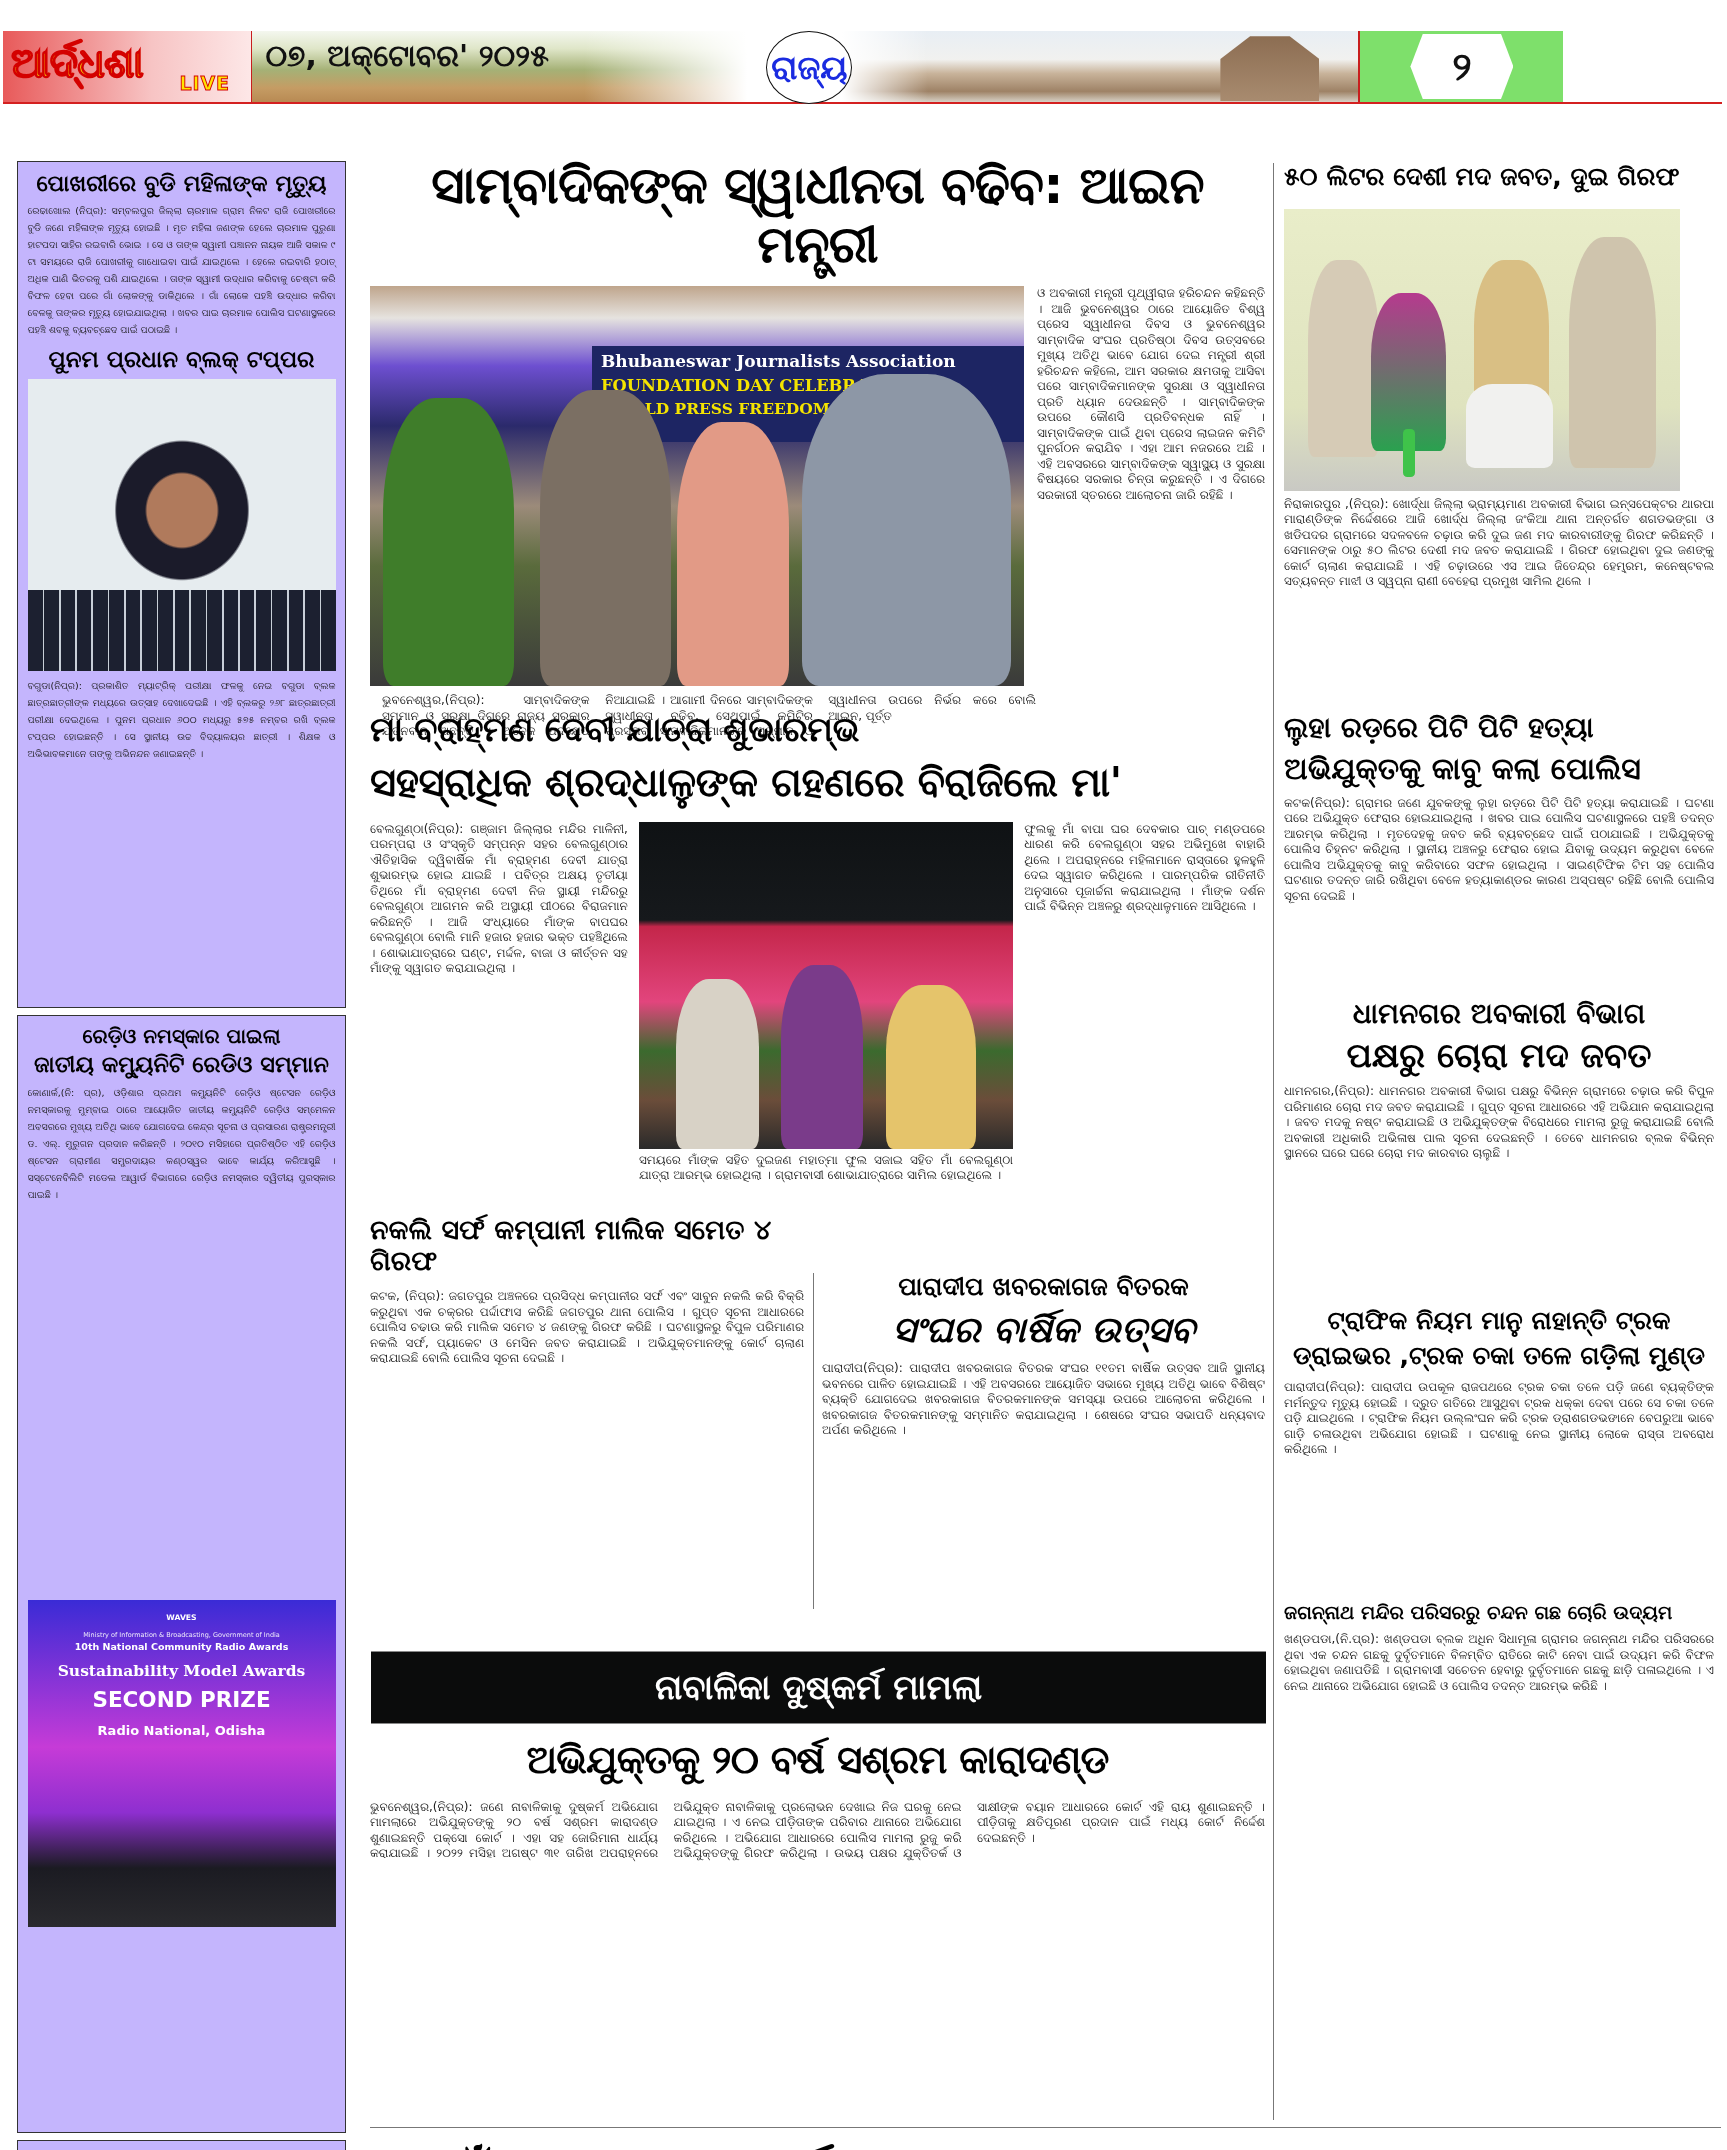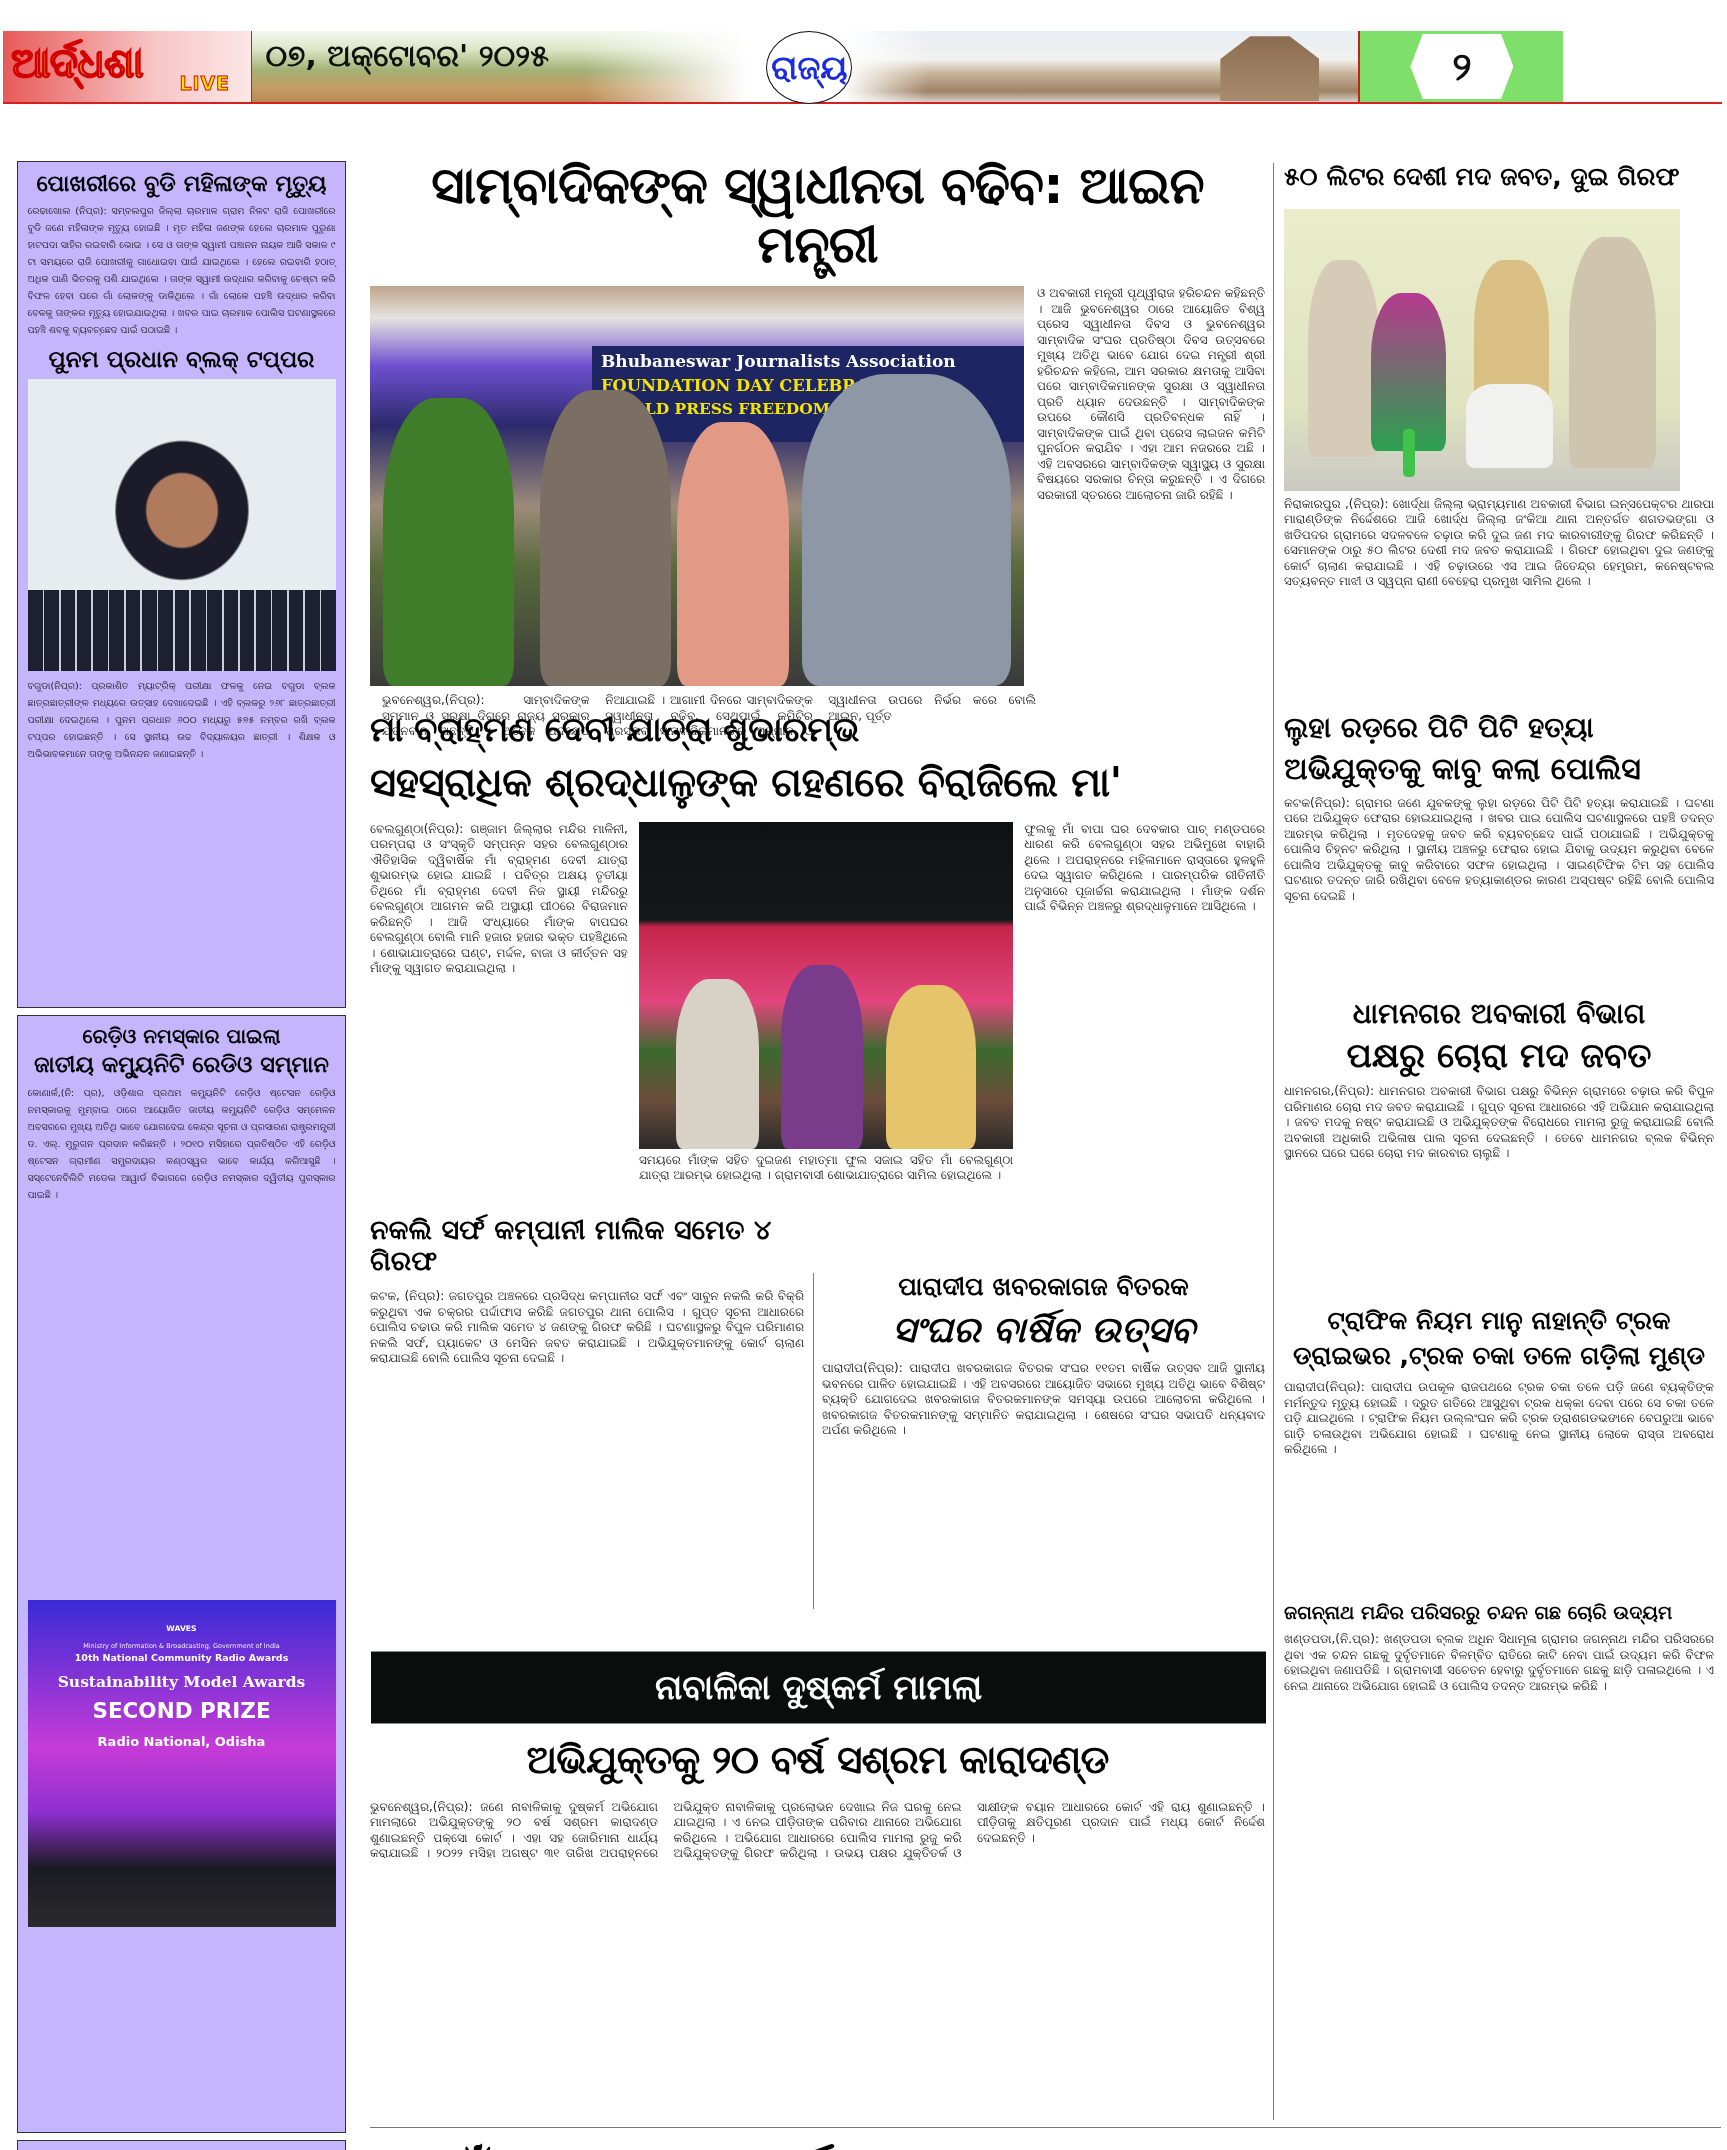--- a/index.html
+++ b/index.html
@@ -94,21 +94,21 @@
     <div class="dress"></div>
   </div>
   <p class="body small" style="margin-top:6px;">ବଗୁଡା(ନିପ୍ର): ପ୍ରକାଶିତ ମ୍ୟାଟ୍ରିକ୍ ପରୀକ୍ଷା ଫଳକୁ ନେଇ ବଗୁଡା ବ୍ଲକ ଛାତ୍ରଛାତ୍ରୀଙ୍କ ମଧ୍ୟରେ ଉତ୍ସାହ ଦେଖାଦେଇଛି । ଏହି ବ୍ଲକରୁ ୨୬୮ ଛାତ୍ରଛାତ୍ରୀ ପରୀକ୍ଷା ଦେଇଥିଲେ । ପୁନମ ପ୍ରଧାନ ୬୦୦ ମଧ୍ୟରୁ ୫୭୫ ନମ୍ବର ରଖି ବ୍ଲକ ଟପ୍ପର ହୋଇଛନ୍ତି । ସେ ସ୍ଥାନୀୟ ଉଚ୍ଚ ବିଦ୍ୟାଳୟର ଛାତ୍ରୀ । ଶିକ୍ଷକ ଓ ଅଭିଭାବକମାନେ ତାଙ୍କୁ ଅଭିନନ୍ଦନ ଜଣାଇଛନ୍ତି ।</p>
 </div>
 
 <div class="col boxed" style="left:17px; top:1015px; width:329px; height:1118px; padding:8.6px 9.5px;">
   <h2 class="hl-s" style="font-size:20px;">ରେଡ଼ିଓ ନମସ୍କାର ପାଇଲା</h2>
   <h2 class="hl-s" style="font-size:22.4px; margin-top:4.3px;">ଜାତୀୟ କମ୍ୟୁନିଟି ରେଡିଓ ସମ୍ମାନ</h2>
   <p class="body small" style="margin-top:6px; height:508px; overflow:hidden;">କୋଣାର୍କ,(ନି: ପ୍ର), ଓଡ଼ିଶାର ପ୍ରଥମ କମ୍ୟୁନିଟି ରେଡ଼ିଓ ଷ୍ଟେସନ ରେଡ଼ିଓ ନମସ୍କାରକୁ ମୁମ୍ବାଇ ଠାରେ ଆୟୋଜିତ ଜାତୀୟ କମ୍ୟୁନିଟି ରେଡ଼ିଓ ସମ୍ମେଳନ ଅବସରରେ ମୁଖ୍ୟ ଅତିଥି ଭାବେ ଯୋଗଦେଇ କେନ୍ଦ୍ର ସୂଚନା ଓ ପ୍ରସାରଣ ରାଷ୍ଟ୍ରମନ୍ତ୍ରୀ ଡ. ଏଲ୍. ମୁରୁଗନ ପ୍ରଦାନ କରିଛନ୍ତି । ୨୦୧୦ ମସିହାରେ ପ୍ରତିଷ୍ଠିତ ଏହି ରେଡ଼ିଓ ଷ୍ଟେସନ ଗ୍ରାମୀଣ ସମ୍ପ୍ରଦାୟର କଣ୍ଠସ୍ୱର ଭାବେ କାର୍ଯ୍ୟ କରିଆସୁଛି । ସସ୍ଟେନେବିଲିଟି ମଡେଲ ଆୱାର୍ଡ ବିଭାଗରେ ରେଡ଼ିଓ ନମସ୍କାର ଦ୍ୱିତୀୟ ପୁରସ୍କାର ପାଇଛି ।</p>
   <div class="photo ph-award" style="width:308px; height:327px; margin-top:8.6px;">
-    <div style="font-size:7.7px; font-weight:bold; padding-top:24px;">WAVES</div>
+    <div style="font-size:7.7px; font-weight:bold; padding-top:13px;">WAVES</div>
     <div class="a1" style="margin-top:8.6px;">Ministry of Information &amp; Broadcasting, Government of India</div>
     <div class="a2">10th National Community Radio Awards</div>
     <div class="a3">Sustainability Model Awards</div>
     <div class="a4">SECOND PRIZE</div>
     <div class="a5">Radio National, Odisha</div>
   </div>
 </div>
 
 <div class="col boxed" style="left:17px; top:2140px; width:329px; height:465px; padding:8.6px 9.5px; border-bottom:6px solid #333;">
   <h2 class="hl-s" style="font-size:20px;">'କେତେ କାନ୍ଦିବୁରେ କଳା କହ୍ନେଇ' ମଞ୍ଚସ୍ଥ</h2>

